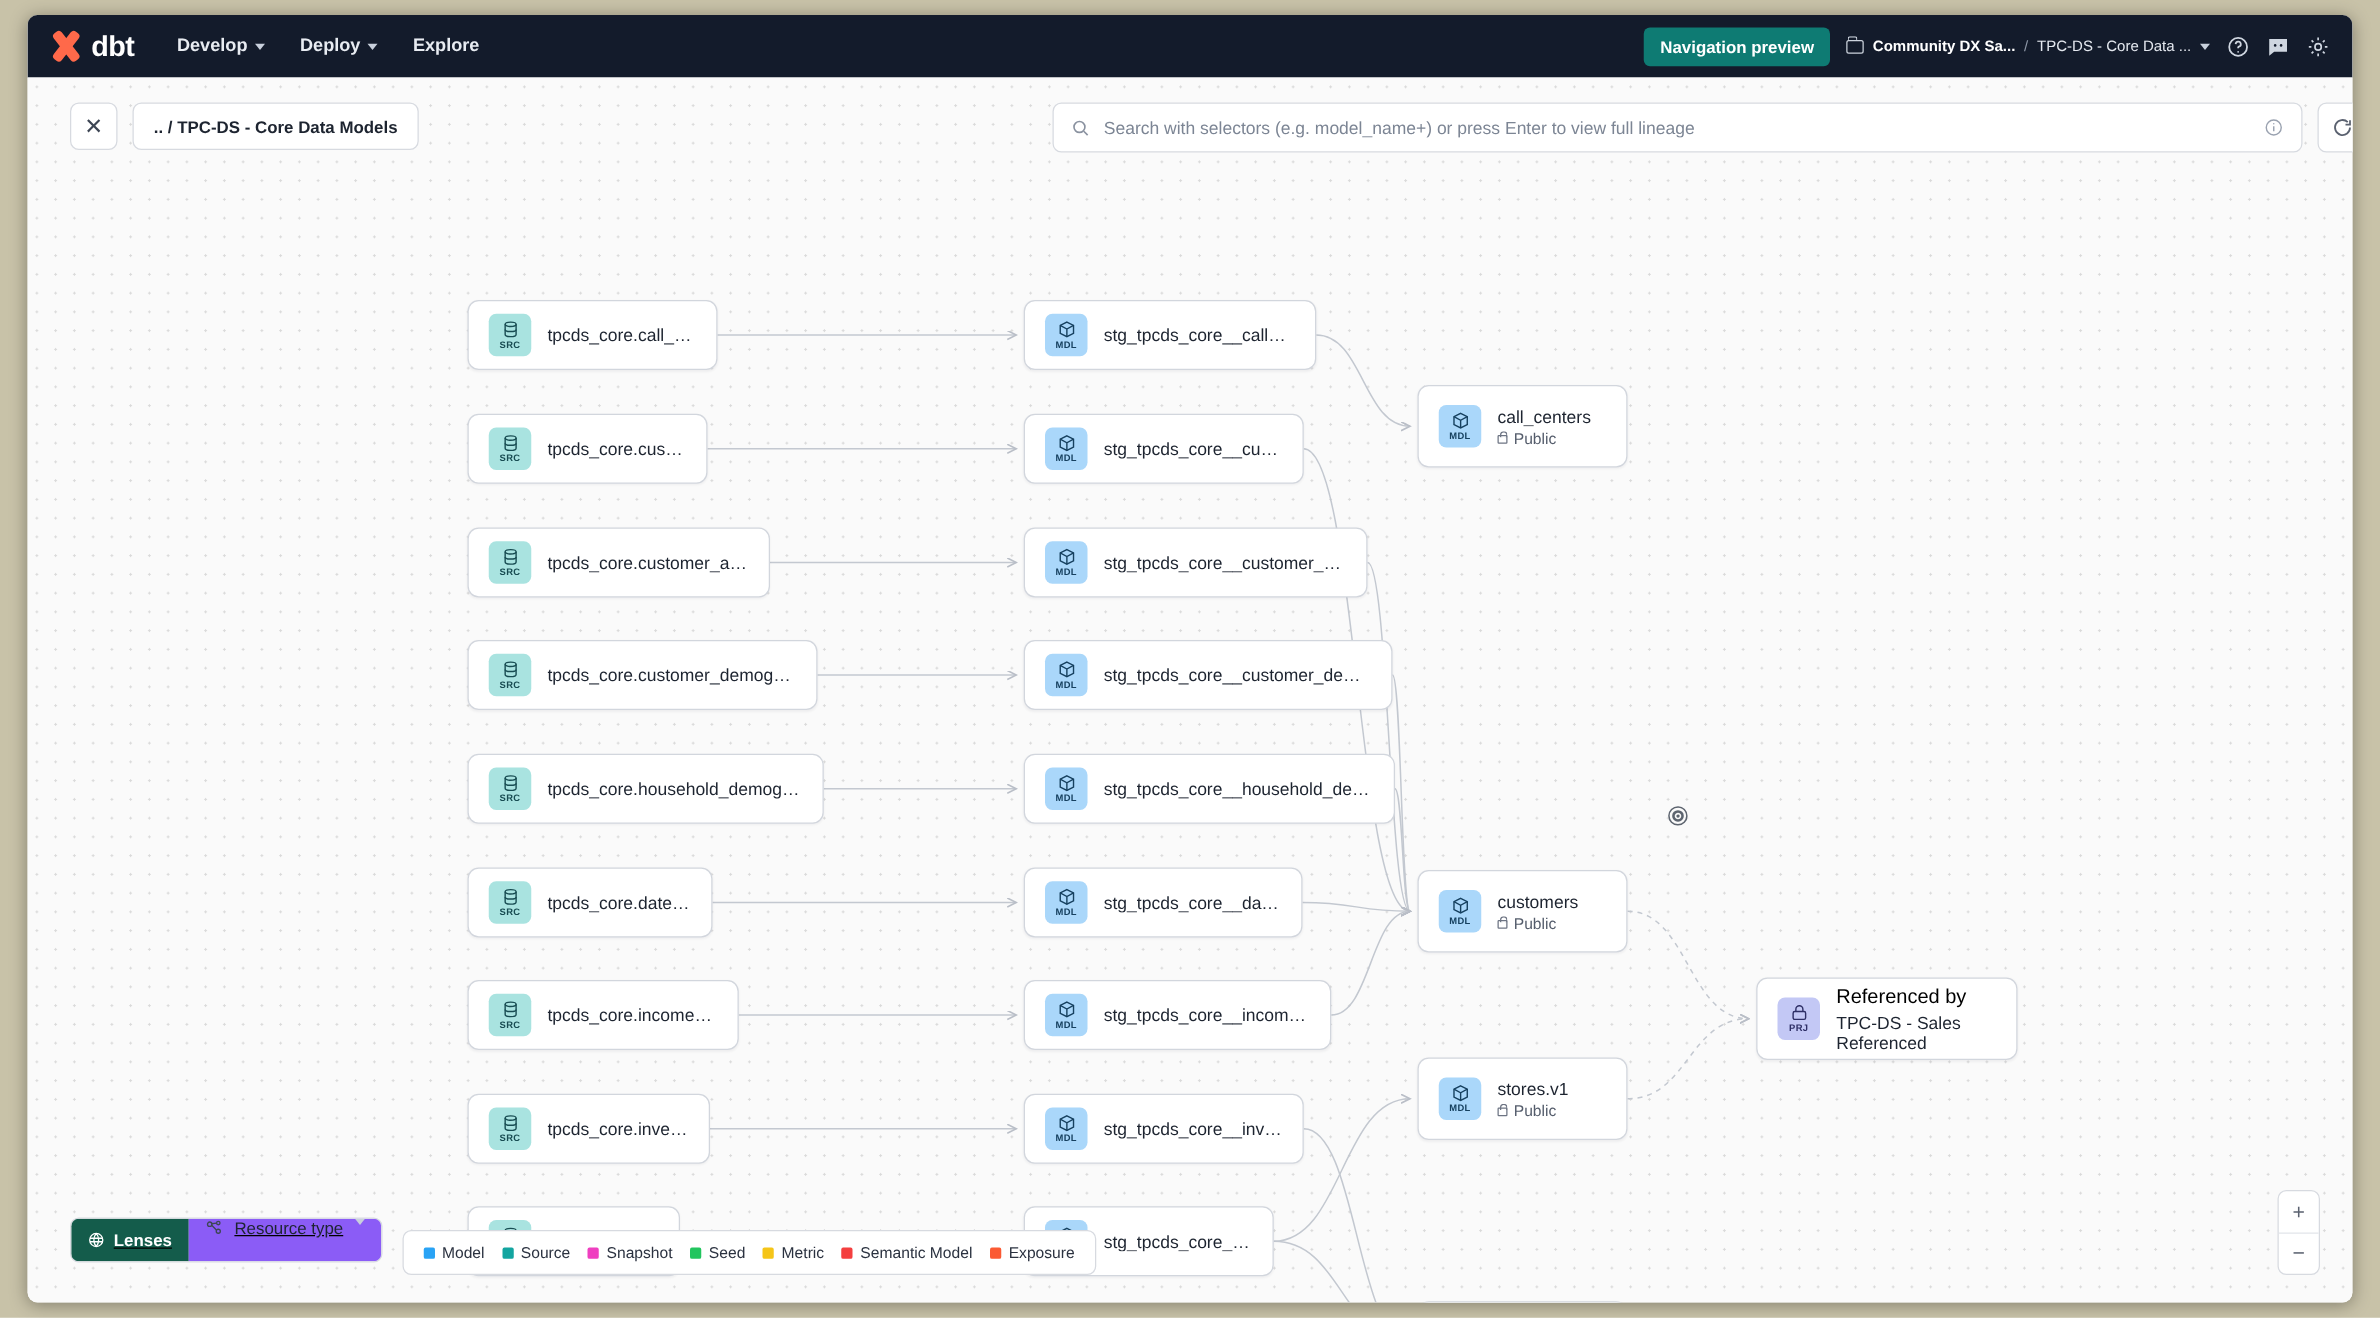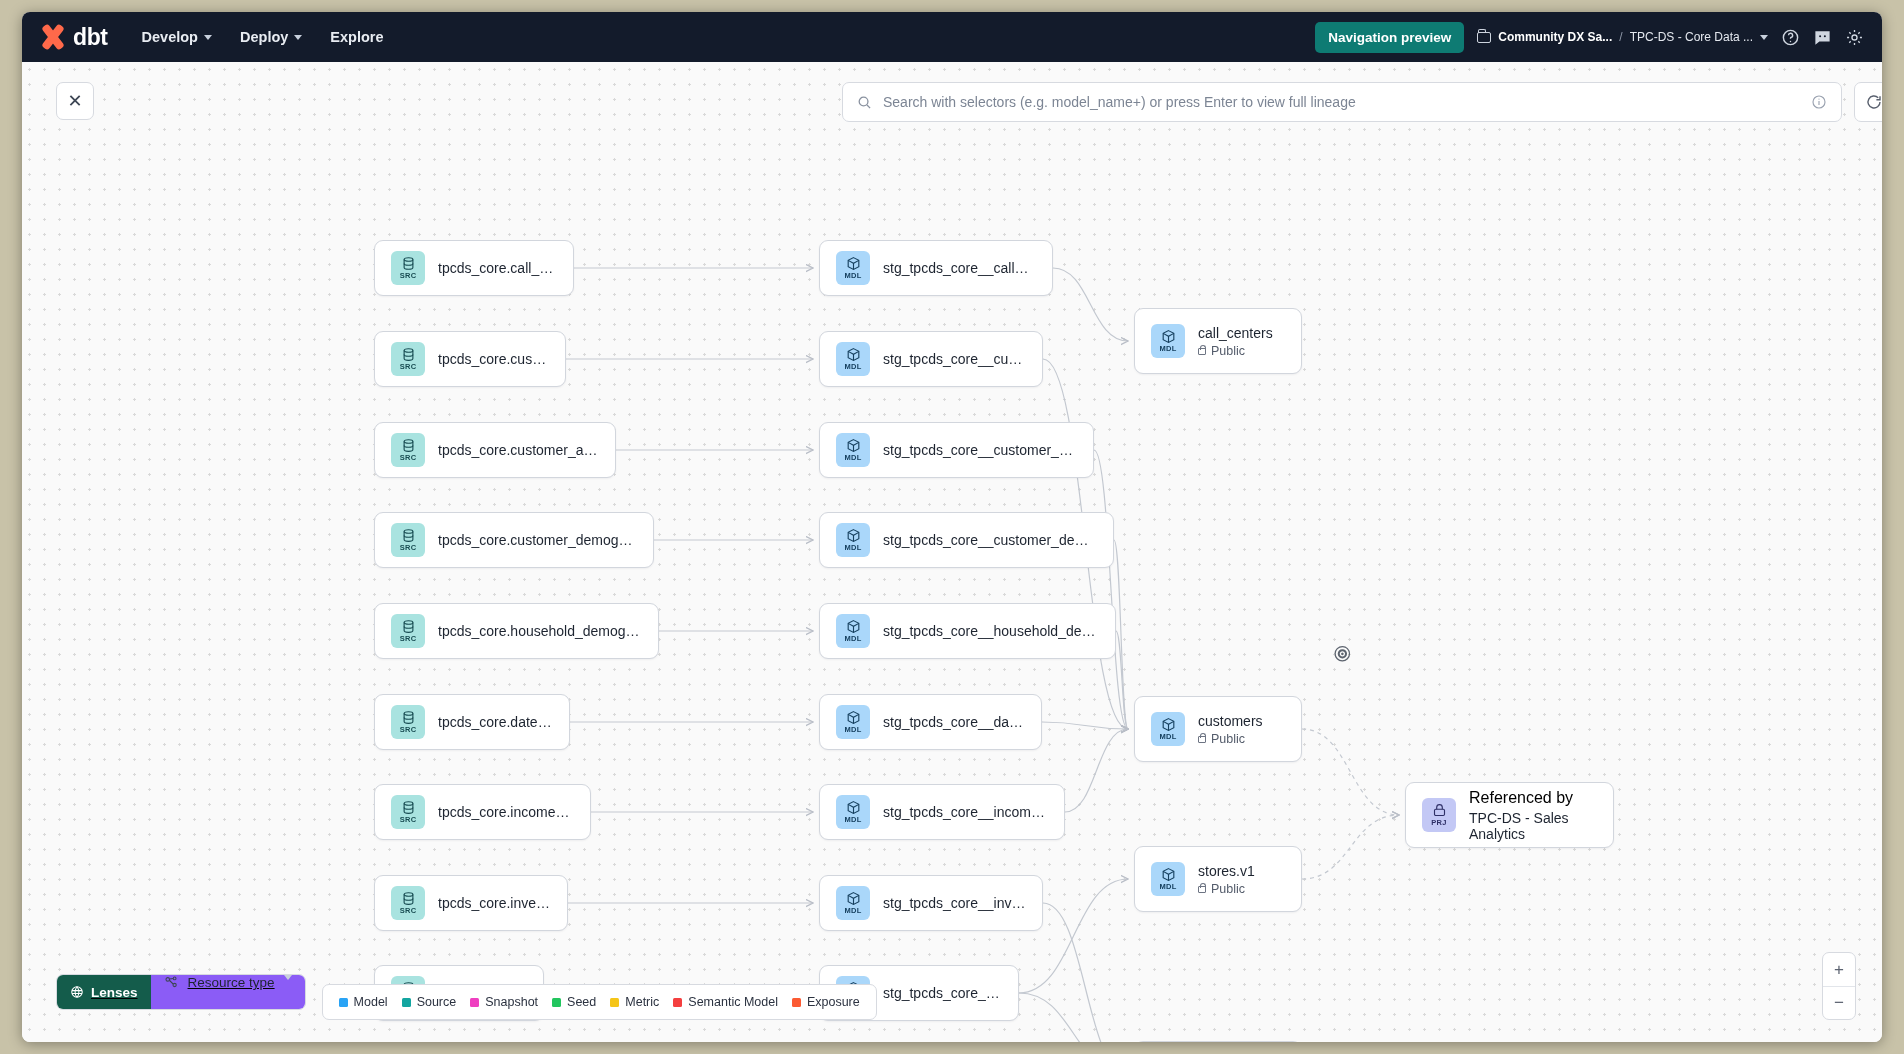--- a/index.html
+++ b/index.html
@@ -192,20 +192,21 @@
           <path d="M12 2.6v2.6M12 18.8v2.6M21.4 12h-2.6M5.2 12H2.6M18.6 5.4l-1.8 1.8M7.2 16.8l-1.8 1.8M18.6 18.6l-1.8-1.8M7.2 7.2 5.4 5.4"></path>
         </svg>
       </span>
     </div>
   </div>
 
   <div class="canvas">
 
     <div class="toolbar">
       <div class="sq-btn btn-close">✕</div>
+      <div class="crumb-pill">.. / TPC-DS - Core Data Models</div>
 
       <div class="searchwrap">
         <svg width="15" height="15" viewBox="0 0 24 24" fill="none" stroke="#8a92a0" stroke-width="2.1">
           <circle cx="10.5" cy="10.5" r="7"></circle>
             <path d="M16 16l5 5"></path>
         </svg>
         <input type="text" placeholder="Search with selectors (e.g. model_name+) or press Enter to view full lineage" style="">
         <span class="info-ic">
           <svg width="16" height="16" viewBox="0 0 24 24" fill="none" stroke="currentColor" stroke-width="1.7">
             <circle cx="12" cy="12" r="9"></circle>
@@ -530,21 +531,21 @@
         <div class="node" style="left: 1383px; top: 652px; width: 209px; height: 66px;">
           <span class="badge prj">
             <svg width="15" height="15" viewBox="0 0 24 24" fill="none" stroke="currentColor" stroke-width="1.8">
               <rect x="4" y="10" width="16" height="10" rx="2"></rect>
               <path d="M7.5 10V7a4.5 4.5 0 0 1 9 0v3"></path>
             </svg>
             <span>PRJ</span>
           </span>
           <span class="ntext">
             <span class="ref-top">Referenced by</span>
-            <span class="ref-main">TPC-DS - Sales Analytics</span>
+            <span class="ref-main">TPC-DS - Sales Referenced</span>
           </span>
         </div>
       </div>
 
     <div class="bottombar">
       <div class="seg">
         <div class="lenses">
           <svg width="14" height="14" viewBox="0 0 24 24" fill="none" stroke="currentColor" stroke-width="1.8">
             <circle cx="12" cy="12" r="9"></circle>
               <path d="M3.4 9.6h17.2M3.4 14.4h17.2M12 3a14 14 0 0 0 0 18M12 3a14 14 0 0 1 0 18"></path>

